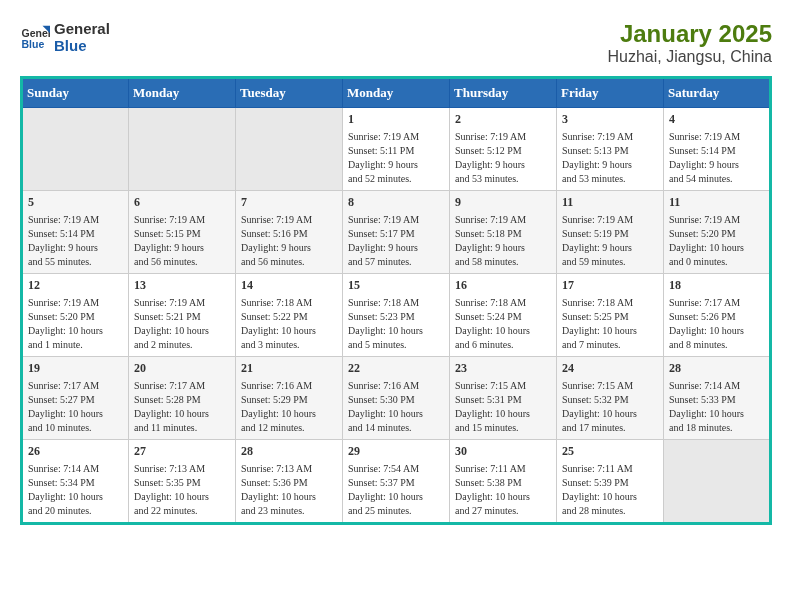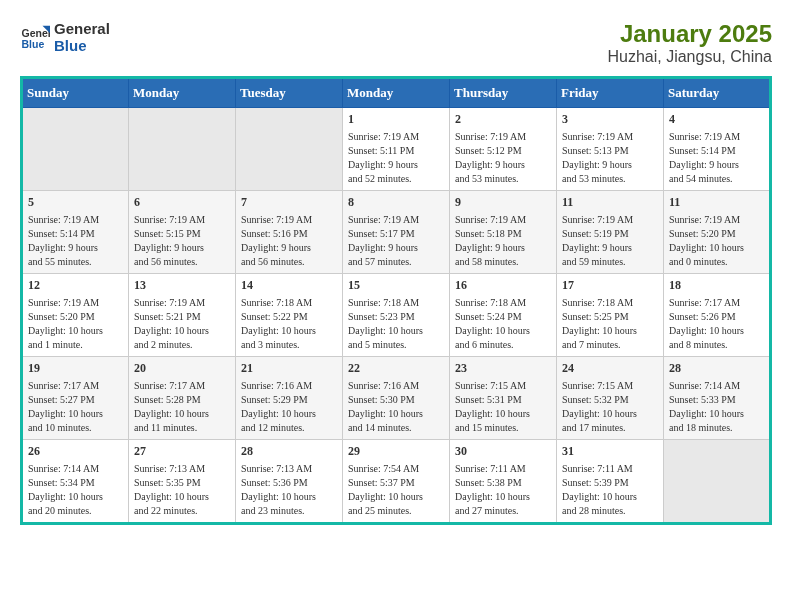--- a/index.html
+++ b/index.html
@@ -332,21 +332,21 @@
 and 25 minutes.</div>
         </td>
         <td>
           <span class="day-num">30</span>
           <div class="day-info" style="white-space: pre-line;">Sunrise: 7:11 AM
 Sunset: 5:38 PM
 Daylight: 10 hours
 and 27 minutes.</div>
         </td>
         <td>
-          <span class="day-num">31</span>
+          <span class="day-num">25</span>
           <div class="day-info" style="white-space: pre-line;">Sunrise: 7:11 AM
 Sunset: 5:39 PM
 Daylight: 10 hours
 and 28 minutes.</div>
         </td>
         <td class="empty-cell"></td>
       </tr>
     </tbody>
 </table>
 

